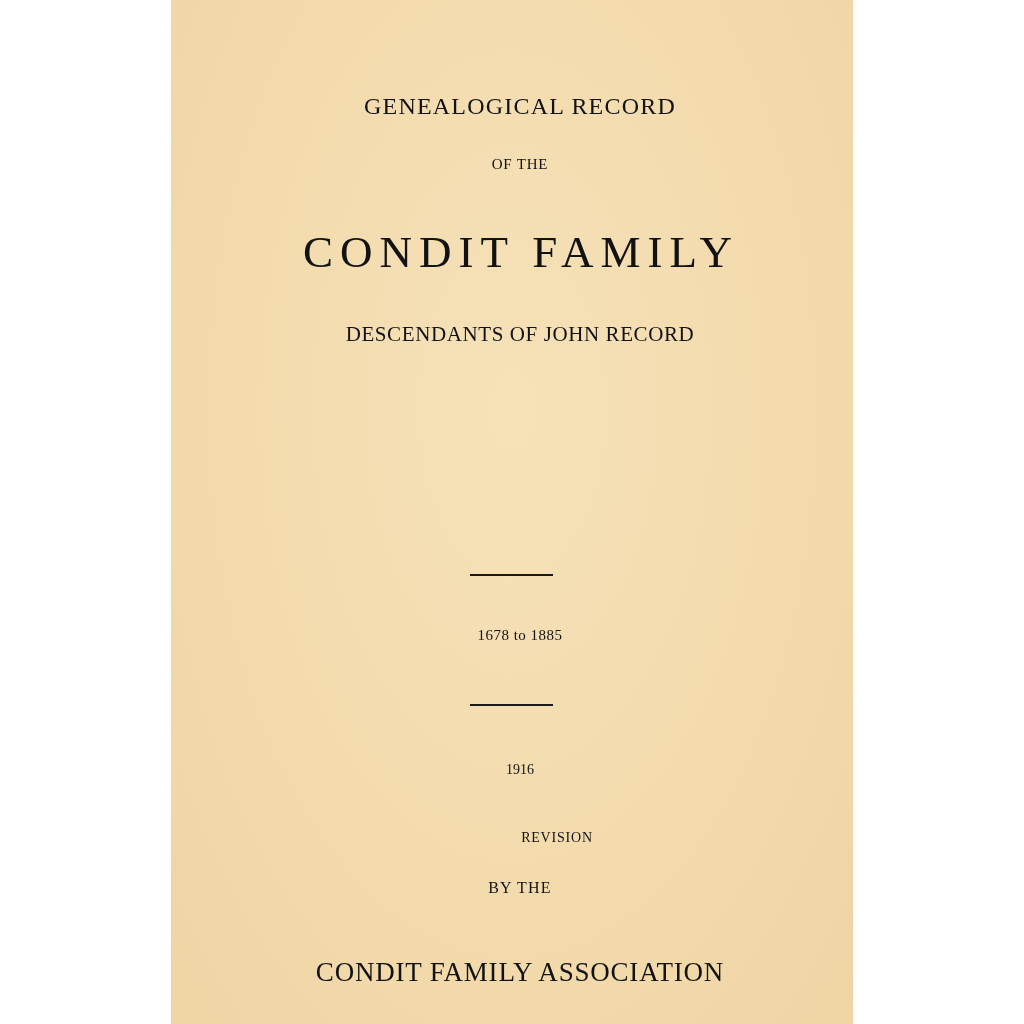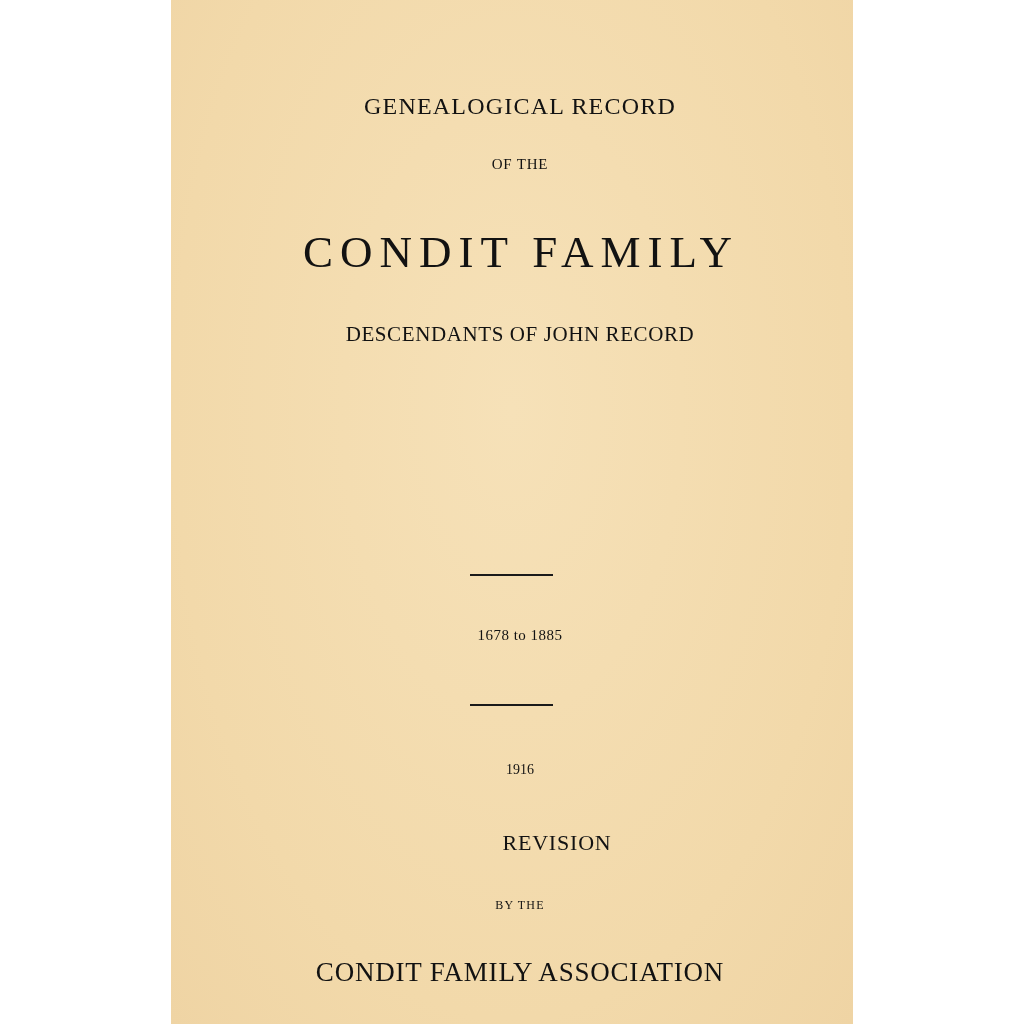--- a/index.html
+++ b/index.html
@@ -39,22 +39,22 @@
       position: absolute;
       left: 299px;
       width: 83px;
       height: 2px;
       background: #1a1a1a;
     }
     .rule-1 { top: 574px; }
     .rule-2 { top: 704px; }
     .years { top: 627px; font-size: 15px; letter-spacing: 0.5px; }
     .year-rev { top: 762px; font-size: 14px; }
-    .revision { top: 830px; font-size: 22px; letter-spacing: 0.8px; padding-left: 37px; }
-    .by-the { top: 898px; font-size: 12px; letter-spacing: 1.2px; }
+    .revision { top: 830px; font-size: 14px; letter-spacing: 0.8px; padding-left: 37px; }
+    .by-the { top: 879px; font-size: 16px; letter-spacing: 1.2px; }
     .assoc { top: 957px; font-size: 27px; letter-spacing: 0.8px; }
   </style>
 </head>
 <body>
 
 <div class="page">
   <div class="line title-1">GENEALOGICAL RECORD</div>
   <div class="line of-the">OF THE</div>
   <div class="line title-main">CONDIT FAMILY</div>
   <div class="line subtitle">DESCENDANTS OF JOHN RECORD</div>

